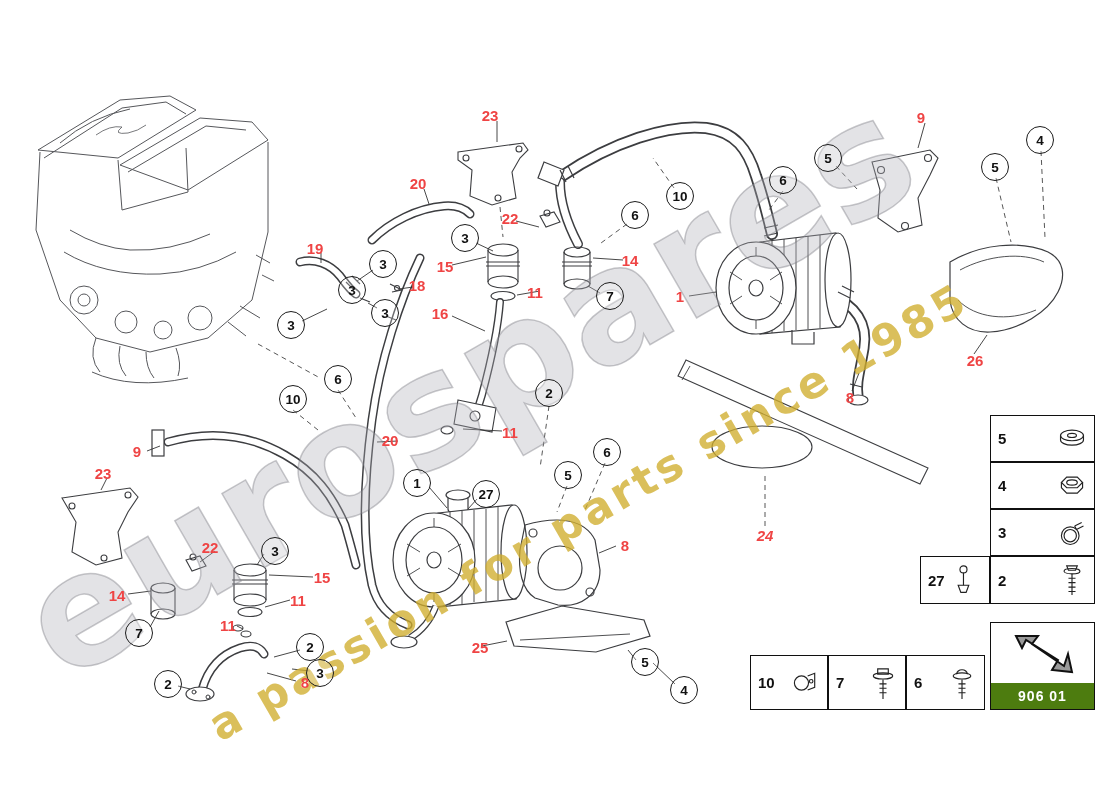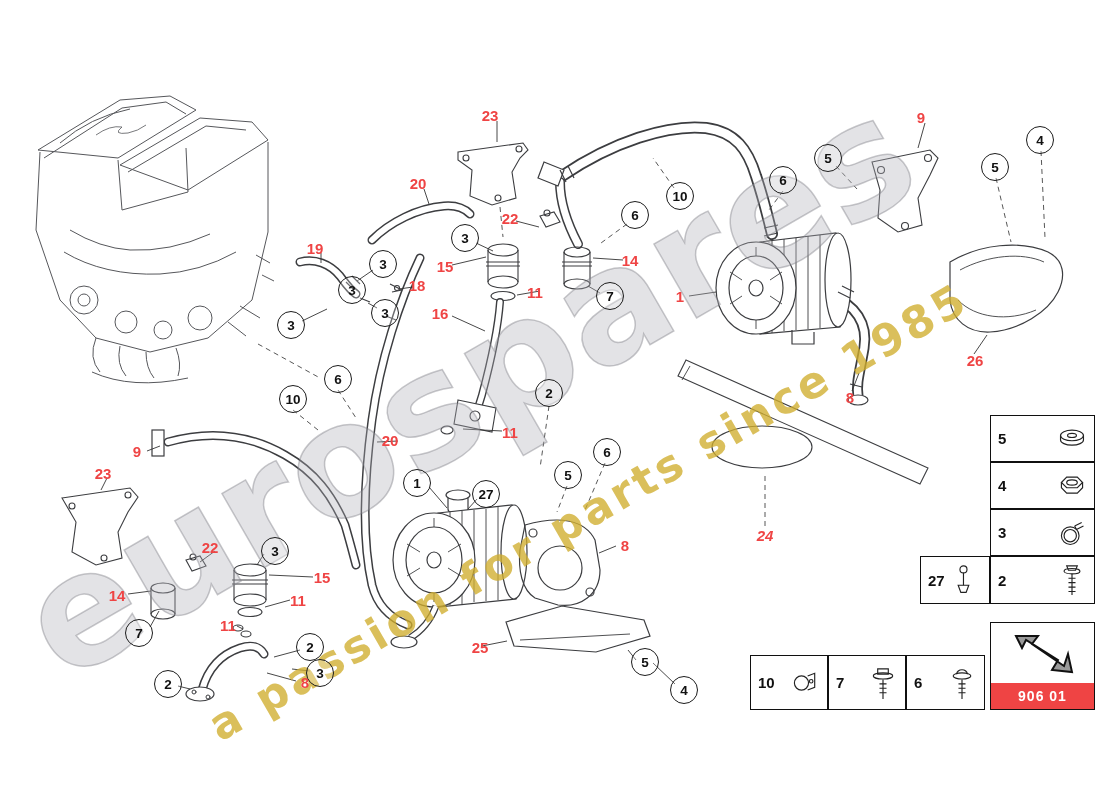--- a/index.html
+++ b/index.html
@@ -23,21 +23,21 @@
     color:#111;background:rgba(255,255,255,0.25)}
   .co-plain{position:absolute;transform:translate(-50%,-50%);font:700 15px "Liberation Sans",sans-serif;color:#ef4444}
   
   .lcell{position:absolute;border:1.6px solid #101010;background:#fff;z-index:5;
     display:flex;align-items:center;justify-content:space-between;padding:2px 7px}
   .lnum{font:700 15px "Liberation Sans",sans-serif;color:#111}
   .licon{width:30px;height:40px;stroke:#222;fill:none;stroke-width:1.3}
   #arrow-box{position:absolute;left:990px;top:622px;width:105px;height:88px;border:1.6px solid #101010;
     background:#fff;z-index:5;display:flex;flex-direction:column}
   #arrow-box .arrow-area{flex:1;display:flex;align-items:center;justify-content:center}
-  #code-bar{height:26px;background:#ef4444;color:#fff;display:flex;align-items:center;justify-content:center;
+  #code-bar{height:26px;background:#4d7c0f;color:#fff;display:flex;align-items:center;justify-content:center;
     font:700 14px "Liberation Sans",sans-serif;letter-spacing:1px}
 </style>
 </head>
 <body>
 
 <div id="stage">
 
   <svg id="art" width="1100" height="800" viewBox="0 0 1100 800">
 
     <g stroke="#56575b" fill="none" stroke-width="1">

